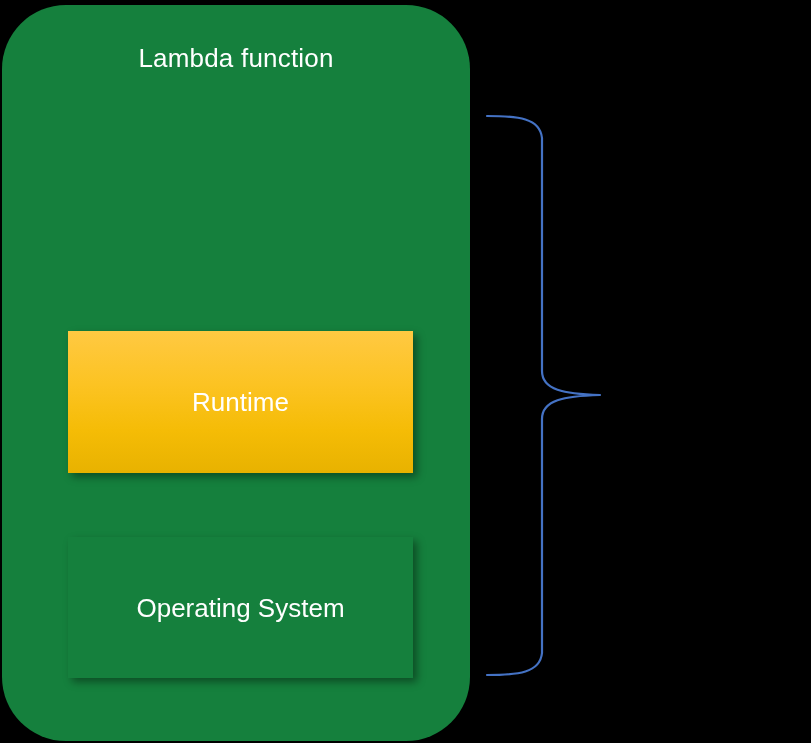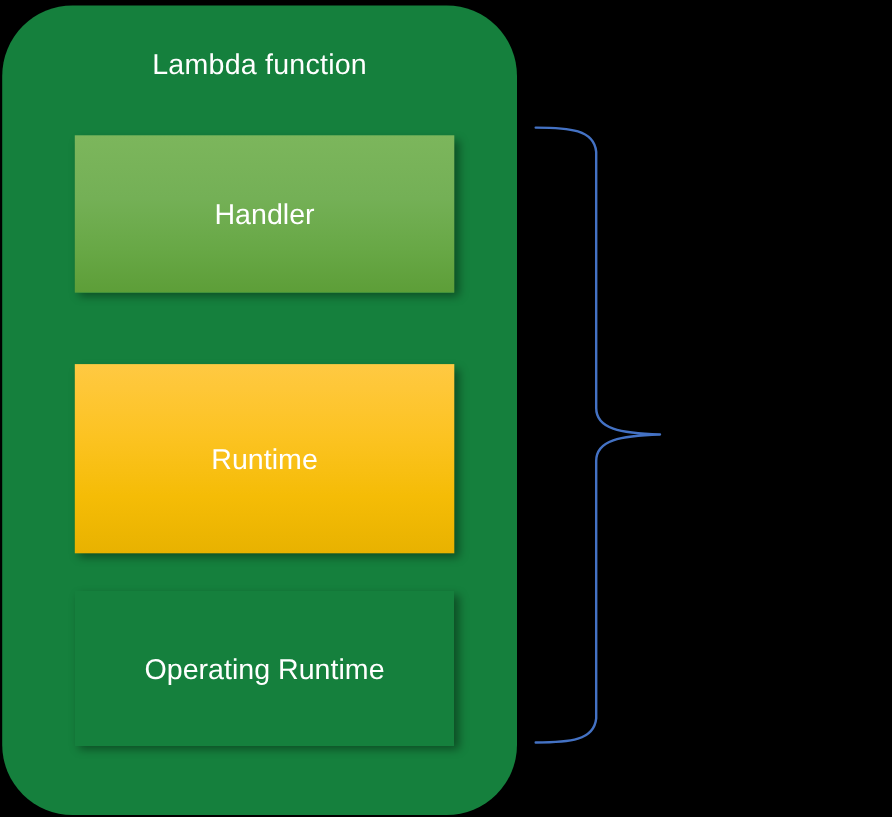--- a/index.html
+++ b/index.html
@@ -70,21 +70,21 @@
   }
 
   #box-handler {
     top: 118px;
     height: 143px;
     background: linear-gradient(to bottom, #7cb65c 0%, #74b056 40%, #68a846 72%, #5d9e38 100%);
   }
 
   #box-runtime {
     top: 326px;
-    height: 172px;
+    height: 142px;
     background: linear-gradient(to bottom, #ffc942 0%, #fcc322 38%, #f5bc06 70%, #e8b200 100%);
   }
 
   #box-os {
     top: 532px;
     height: 141px;
     background: linear-gradient(to bottom, #f3925f 0%, #f1handled 0%, #f18a4e 30%, #ef7d32 68%, #ec7120 100%);
   }
 
   
@@ -103,30 +103,27 @@
 </style>
 </head>
 <body>
 
 <div id="canvas">
 
   <div class="lambda-container">
 
     <div class="lambda-title">Lambda function</div>
 
-    <div class="layer-box" id="box-handler">
-      <span class="layer-label">Handler</span>
-    </div>
 
     <div class="layer-box" id="box-runtime">
       <span class="layer-label">Runtime</span>
     </div>
 
     <div class="layer-box" id="box-os">
-      <span class="layer-label">Operating Runtime</span>
+      <span class="layer-label">Operating System</span>
     </div>
 
   </div>
 
   <div class="brace-wrap">
     <svg width="140" height="600" viewBox="0 0 140 600" xmlns="http://www.w3.org/2000/svg">
       <path d="M 9 16
                C 40 16, 62 18, 64 38
                L 64 271
                C 64 290, 86 294, 122 295

